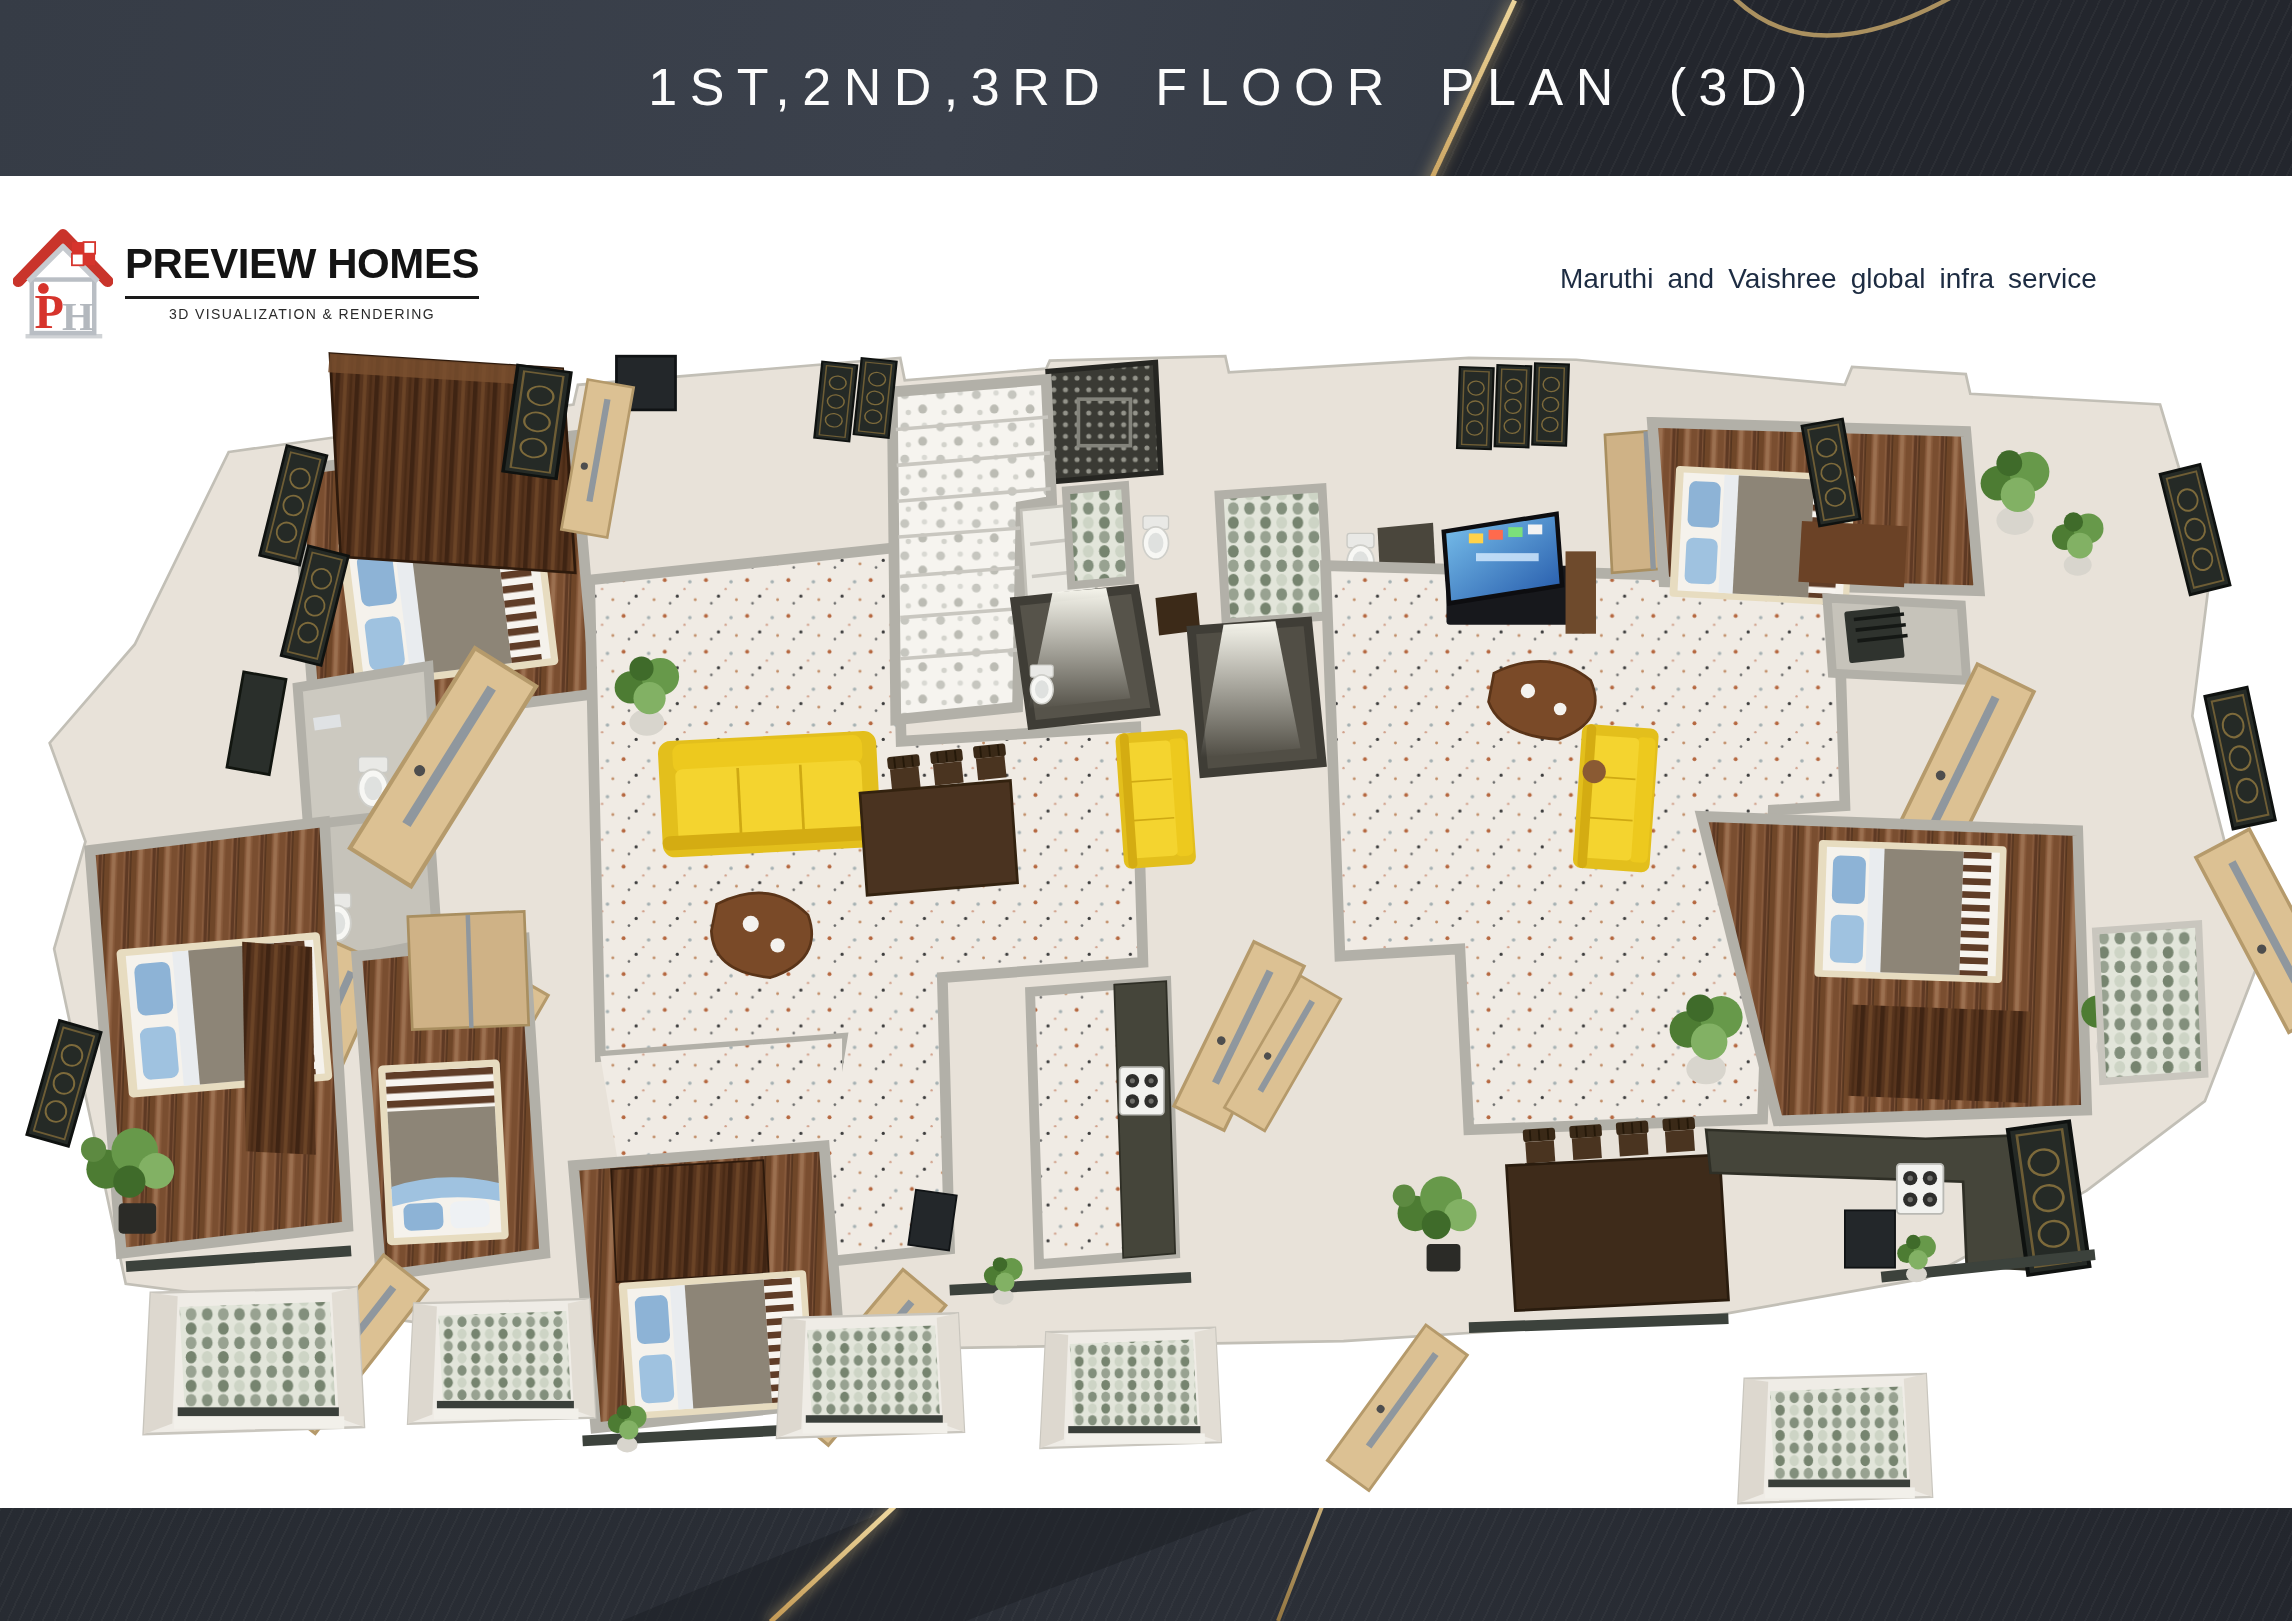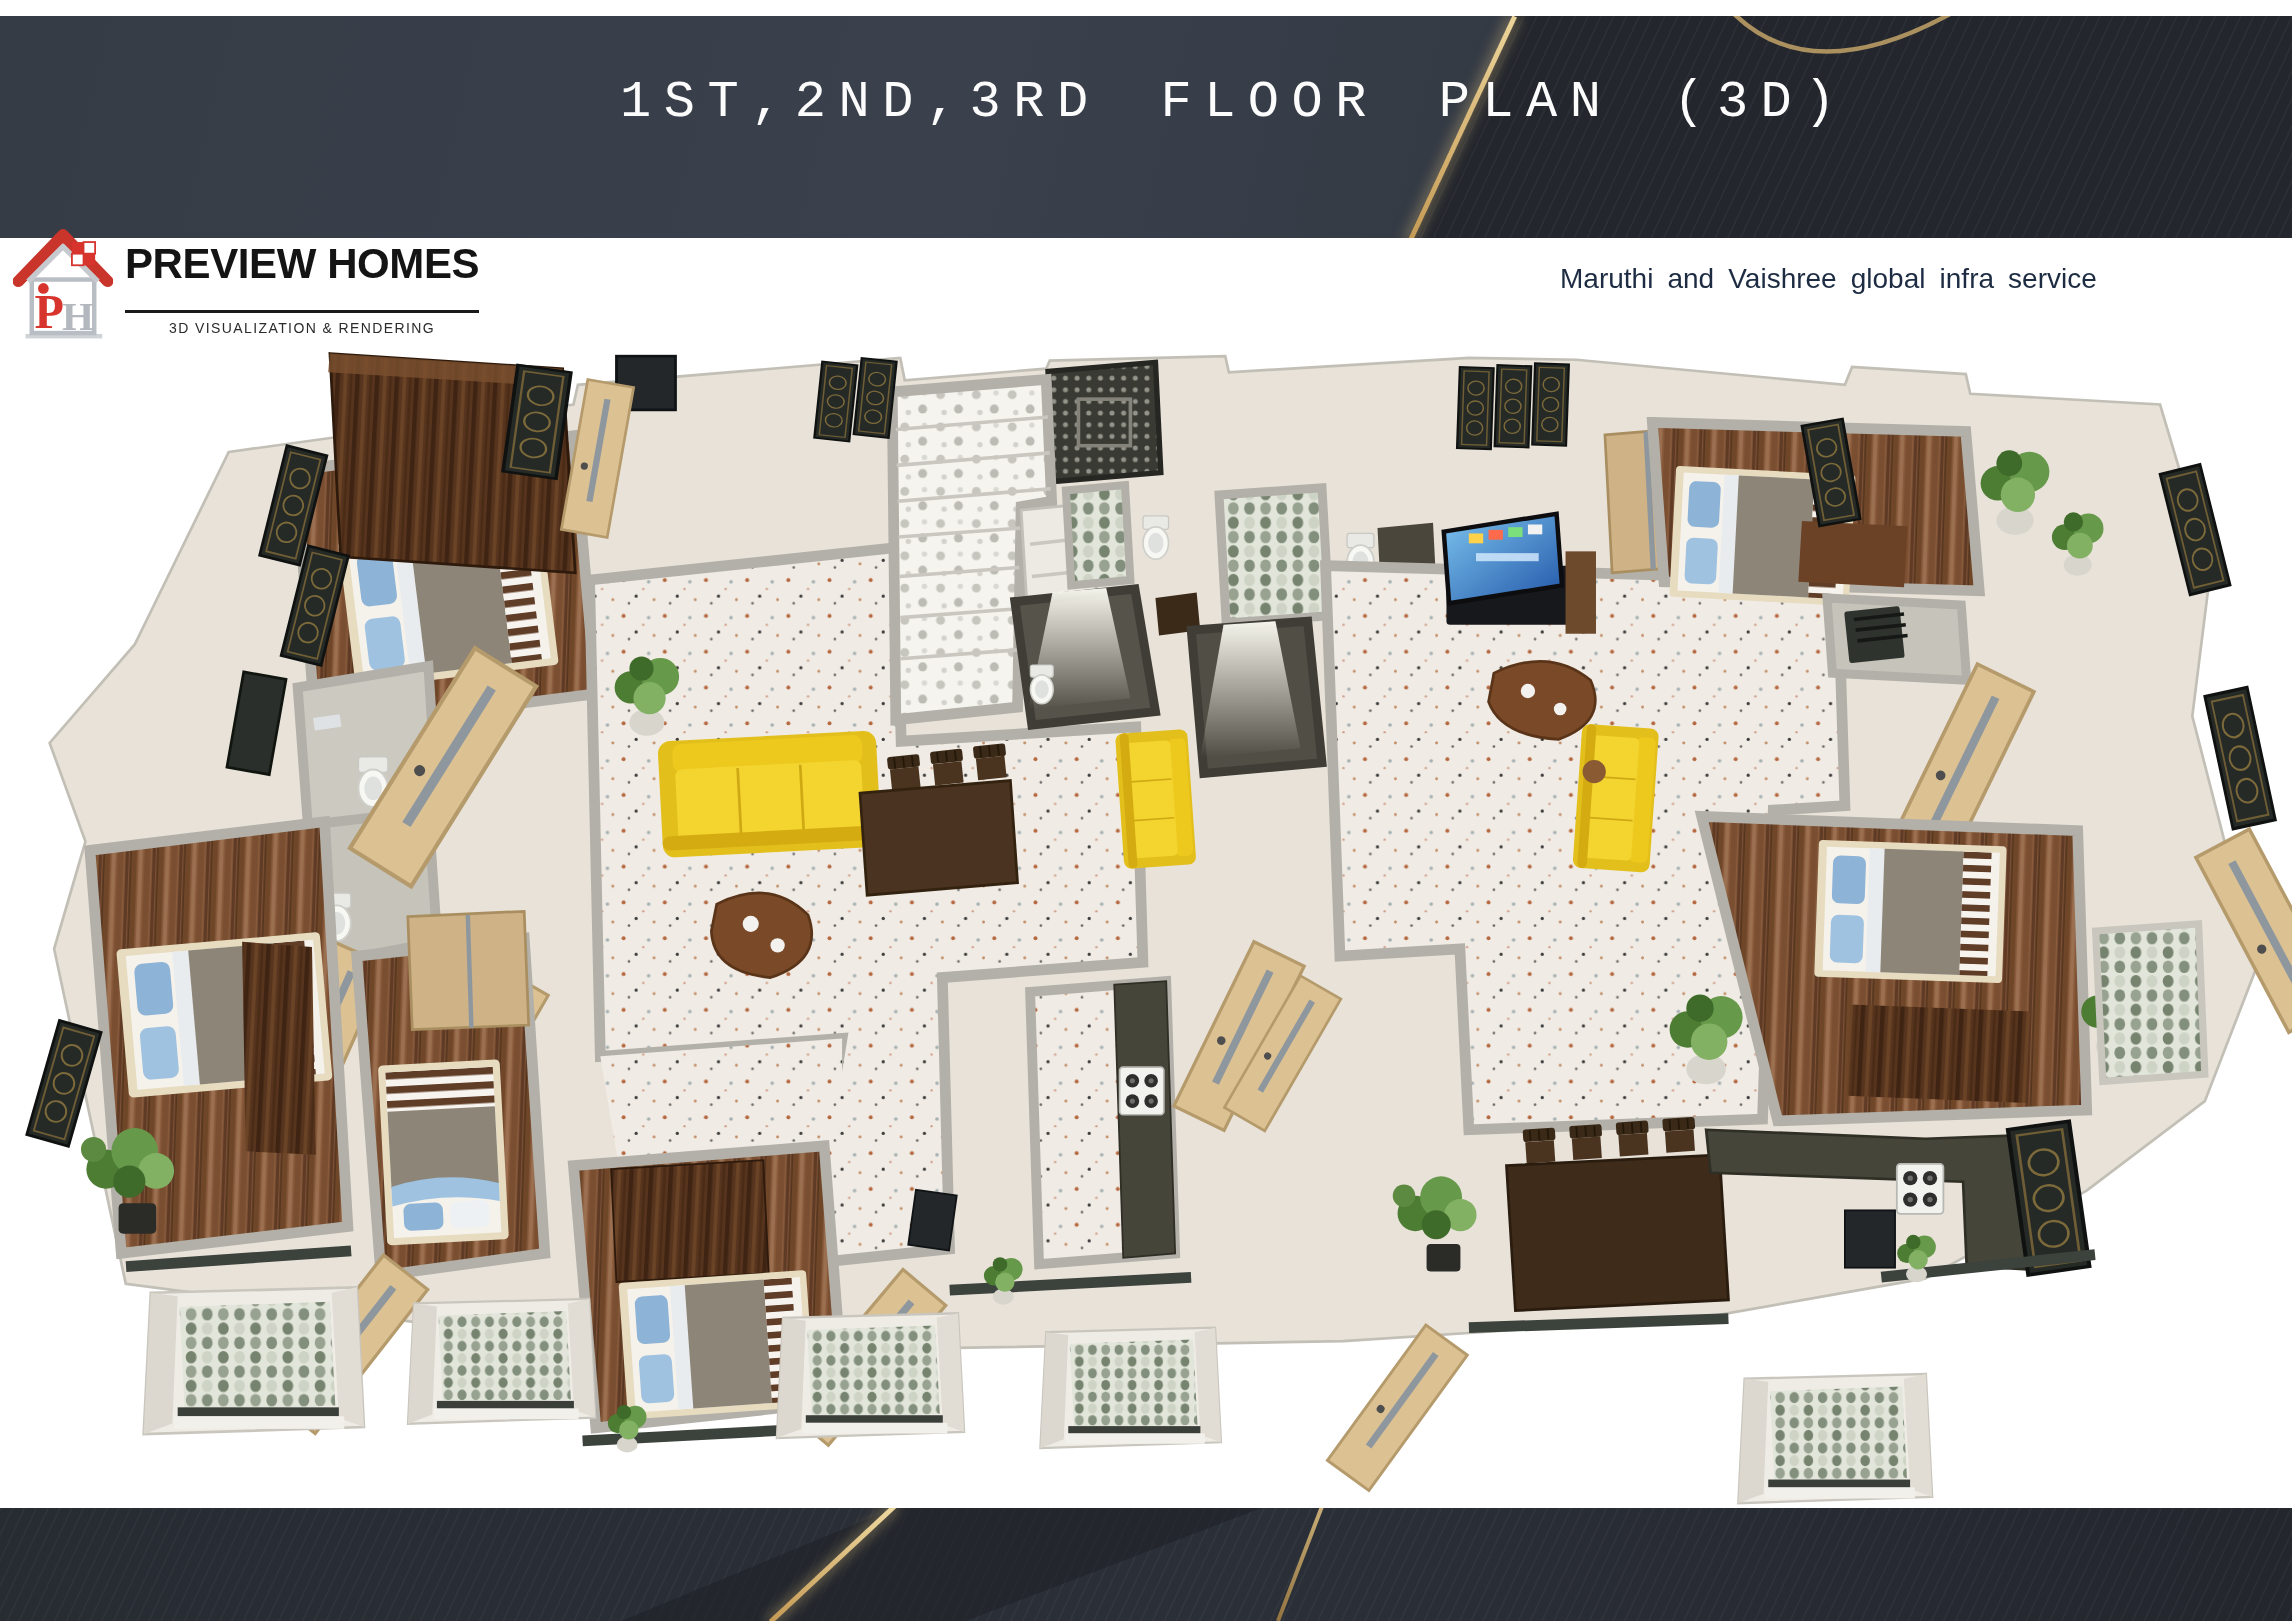--- a/index.html
+++ b/index.html
@@ -2,23 +2,22 @@
 <html style="font-size:14.3px"><head>
 <meta charset="utf-8">
 <style>
   html,body{margin:0;padding:0;}
   body{
     width:2293px;height:1622px;position:relative;overflow:hidden;
     background:#ffffff;font-family:"Liberation Sans",sans-serif;
   }
   
   .header{
-    position:absolute;left:0;top:16px;width:2293px;height:222px;overflow:hidden;
+    position:absolute;left:0;top:0;width:2293px;height:176px;overflow:hidden;
     background:linear-gradient(103deg,#363c46 0%,#3b414c 42%,#343a44 66%,#30353e 100%);
-    font-family:Liberation Mono, monospace;
   }
   .header-dark-wedge{
     position:absolute;left:0;top:0;width:2293px;height:222px;
     background:#23262d;
     clip-path:polygon(66% 0,100% 0,100% 100%,61.4% 100%);
   }
   .header-dark-wedge::after{
     content:"";position:absolute;inset:0;
     background:repeating-linear-gradient(115deg,rgba(255,255,255,0.035) 0 1.8px,transparent 1.8px 11.6px);
   }
@@ -32,21 +31,21 @@
   .page-title{
     position:absolute;left:1234px;top:57px;transform:translateX(-50%);
     white-space:nowrap;color:#fcfcfc;font-size:52px;font-weight:400;
     letter-spacing:12.5px;word-spacing:16px;
   }
   
   .logo{position:absolute;left:12.5px;top:226px;display:flex;align-items:flex-start;}
   .logo-text{margin-left:12.5px;padding-top:14.3px;}
   .logo-name{
     font-size:42px;font-weight:900;color:#141414;letter-spacing:-0.4px;
-    border-bottom:3.6px solid #1a1a1a;padding-bottom:22px;white-space:nowrap;
+    border-bottom:3.6px solid #1a1a1a;padding-bottom:8px;white-space:nowrap;
   }
   .logo-tagline{
     margin-top:6.3px;text-align:center;font-size:14px;color:#2b2b2b;letter-spacing:1.4px;white-space:nowrap;
   }
   
   .builder{position:absolute;left:1560px;top:231px;color:#1d2c42;font-size:28px;line-height:1.74;}
   .builder .b-name{word-spacing:6.3px;margin-top:24px;}
   
   .plan-wrap{position:absolute;left:0;top:349px;width:2293px;height:1164px;}
   

